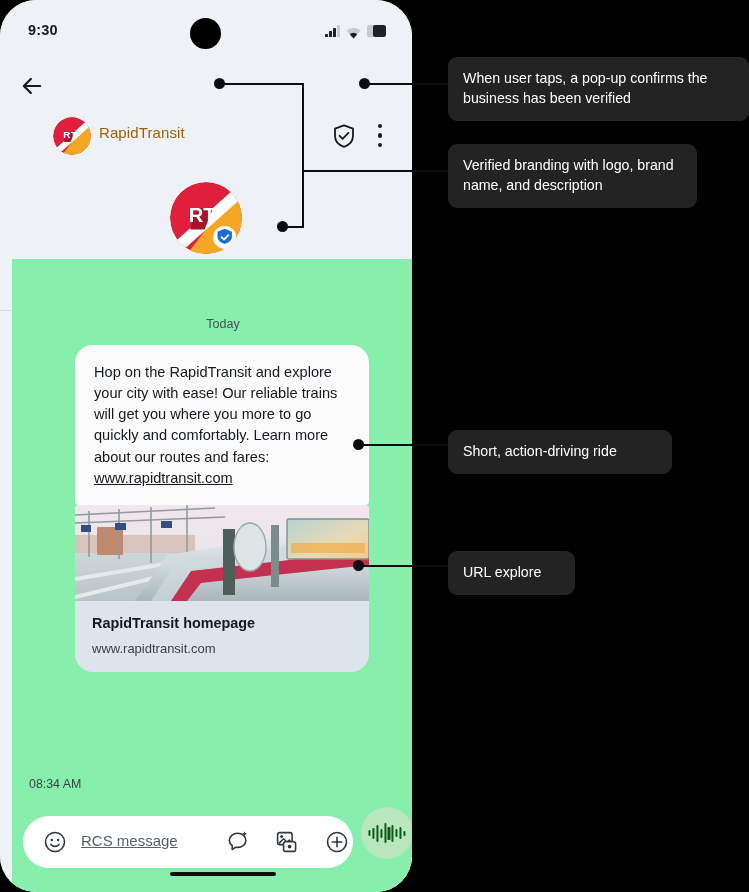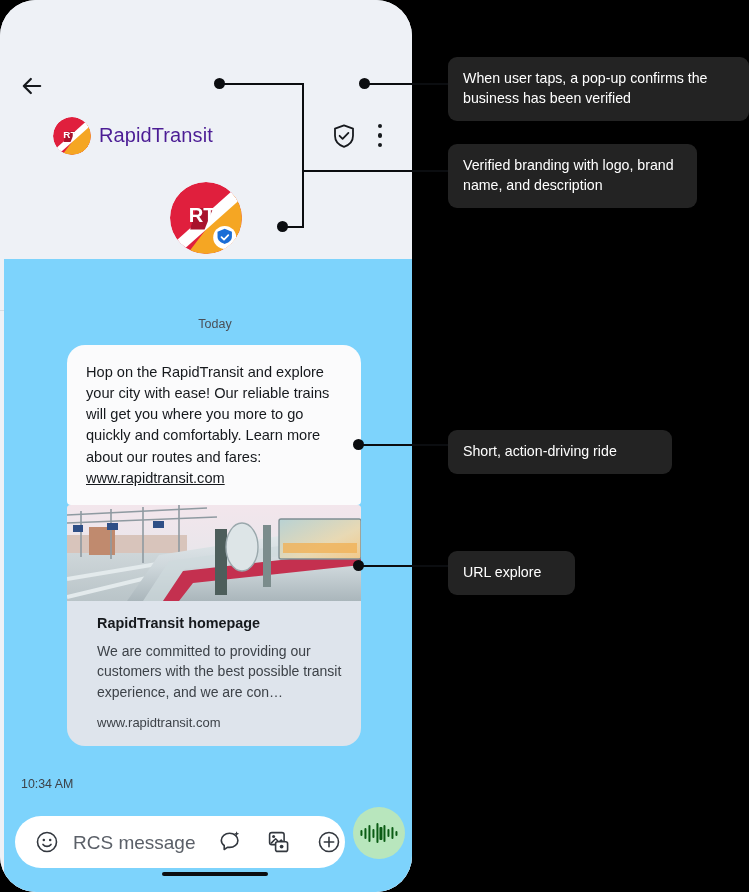--- a/index.html
+++ b/index.html
@@ -44,62 +44,62 @@
 
   
   .appbar{position:absolute;left:0;top:52px;width:412px;height:206px;}
   .back-btn{position:absolute;left:18px;top:20px;width:28px;height:28px;cursor:pointer;}
   .avatar-sm{
     position:absolute;left:53px;top:65px;width:38px;height:38px;border-radius:50%;
     overflow:hidden;
   }
   .brand-name{
     position:absolute;left:99px;top:72px;
-    font-size:20px;color:#4c1d95;letter-spacing:.1px;white-space:nowrap;
+    font-size:15px;color:#a16207;letter-spacing:.1px;white-space:nowrap;
   }
   .verified-shield{position:absolute;left:333px;top:72px;width:22px;height:24px;cursor:pointer;}
   .overflow-menu{position:absolute;left:378px;top:72px;width:5px;height:23px;cursor:pointer;}
   .overflow-menu b{display:block;width:4.2px;height:4.2px;border-radius:50%;background:#16191d;margin-bottom:5.2px;}
   .overflow-menu b:last-child{margin-bottom:0;}
 
   .logo-big{position:absolute;left:170px;top:130px;width:72px;height:72px;}
   .tagline{
     position:absolute;left:0;right:0;top:221px;text-align:center;
     font-size:13.5px;color:#3b3f45;
   }
   .appbar-divider{position:absolute;left:0;top:258px;width:412px;height:1px;background:#d8dde4;}
 
   
   .logomark{position:relative;width:100%;height:100%;border-radius:50%;overflow:hidden;}
 
   
-  .convo{position:absolute;left:4px;top:259px;width:422px;bottom:0;background:#7dd3fc;}
+  .convo{position:absolute;left:12px;top:259px;width:422px;bottom:0;background:#86efac;}
   .daystamp{
     position:absolute;left:0;right:0;top:58px;text-align:center;
     font-size:12.5px;color:#4a4f57;
   }
   .bubble-wrap{position:absolute;left:63px;top:86px;width:294px;}
   .bubble-text{
     background:#fbfbfc;border-radius:18px 18px 4px 4px;
     padding:17px 19px 16px 19px;
     font-size:14.6px;line-height:1.45;color:#16191d;
   }
   .bubble-text .link{text-decoration:underline;color:#16191d;cursor:pointer;display:inline-block;}
   .preview-card{background:#dee4ec;border-radius:4px 4px 18px 18px;overflow:hidden;}
   .preview-img{display:block;width:100%;height:96px;position:relative;overflow:hidden;background:#cfd9e0;}
-  .preview-body{padding:14px 17px 16px 30px;}
+  .preview-body{padding:14px 17px 16px 17px;}
   .preview-title{font-size:14.4px;font-weight:bold;color:#16191d;margin-bottom:10px;}
   .preview-desc{font-size:14px;line-height:1.45;color:#3d4248;margin-bottom:13px;}
   .preview-url{font-size:13px;color:#3d4248;}
   .timestamp{position:absolute;left:17px;top:518px;font-size:12.4px;color:#3d4248;}
 
   
   .composer{position:absolute;left:11px;top:557px;width:330px;height:52px;background:#fff;border-radius:26px;}
   .emoji-icon{position:absolute;left:20px;top:14px;width:24px;height:24px;cursor:pointer;}
-  .composer-placeholder{position:absolute;left:58px;top:16px;font-size:19px;color:#5b6068;cursor:text;}
+  .composer-placeholder{position:absolute;left:58px;top:16px;font-size:15px;color:#5b6068;cursor:text;text-decoration:underline;}
   .icon-btn{position:absolute;top:14px;width:24px;height:24px;cursor:pointer;}
   .ib1{left:202px;}
   .ib2{left:252px;}
   .ib3{left:302px;}
   .voice-btn{position:absolute;left:349px;top:548px;width:52px;height:52px;border-radius:50%;background:#b8e6bd;cursor:pointer;}
   .voice-bars{position:absolute;left:50%;top:50%;transform:translate(-50%,-50%);display:flex;align-items:center;gap:1.8px;}
   .voice-bars i{display:block;width:2.1px;background:#0b5c15;border-radius:1px;}
   .home-indicator{position:absolute;left:50%;transform:translateX(-50%);bottom:16px;width:106px;height:4.5px;border-radius:3px;background:#0b0d10;}
 
   
@@ -112,20 +112,39 @@
   .cdot{position:absolute;width:11px;height:11px;border-radius:50%;background:#0b0d10;}
 </style>
 </head>
 <body>
 
 <div class="stage">
 
   <div class="phone">
     <div class="phone-inner">
 
+      <div class="statusbar">
+        <div class="status-time">9:30</div>
+        <div class="punch-hole"></div>
+        <div class="status-icons">
+          <span class="sig">
+              <i></i>
+              <i></i>
+              <i></i>
+              <i></i>
+            </span>
+          <span class="wifi">
+            <svg width="15" height="12" viewBox="0 0 15 12">
+                <path d="M7.5 11.4 0.4 3.6A10.6 10.6 0 0 1 14.6 3.6Z" fill="#c6cbd3"></path>
+                <path d="M7.5 11.4 3.6 7.2a5.7 5.7 0 0 1 7.8 0Z" fill="#202124"></path>
+              </svg>
+          </span>
+          <span class="batt"></span>
+        </div>
+      </div>
 
       <div class="appbar">
         <div class="back-btn">
           <svg width="28" height="28" viewBox="0 0 24 24">
               <path d="M19 12H5M5 12l6-6M5 12l6 6" stroke="#16191d" stroke-width="1.9" fill="none" stroke-linecap="round" stroke-linejoin="round"></path>
             </svg>
         </div>
 
         <div class="avatar-sm">
           <svg class="logomark" viewBox="0 0 100 100">
@@ -243,27 +262,26 @@
                 <path d="M96 96 L116 66 L294 46 L294 60 L126 78 L112 96 Z" fill="#c4304f"></path>
                 <rect x="148" y="24" width="12" height="66" fill="#4d5e5b"></rect>
                 <rect x="196" y="20" width="8" height="62" fill="#7b8c8c"></rect>
                 <ellipse cx="175" cy="42" rx="16" ry="24" fill="#dde5e7" stroke="#9aa8ac" stroke-width="1.4"></ellipse>
                 <rect x="212" y="14" width="82" height="40" rx="2" fill="url(#win)" stroke="#7f8f94" stroke-width="1.4"></rect>
                 <rect x="216" y="38" width="74" height="10" fill="#f0b258" opacity="0.8"></rect>
               </svg>
             </div>
             <div class="preview-body">
               <div class="preview-title">RapidTransit homepage</div>
-              <div class="preview-desc">We are committed to providing our customers with the best possible transit experience, and we are con…</div>
               <div class="preview-url">www.rapidtransit.com</div>
             </div>
           </div>
         </div>
 
-        <div class="timestamp">10:34 AM</div>
+        <div class="timestamp">08:34 AM</div>
 
         <div class="composer">
           <span class="emoji-icon">
             <svg width="24" height="24" viewBox="0 0 24 24">
                 <circle cx="12" cy="12" r="9.5" fill="none" stroke="#33383f" stroke-width="1.6"></circle>
                 <circle cx="8.8" cy="10" r="1.25" fill="#33383f"></circle>
                 <circle cx="15.2" cy="10" r="1.25" fill="#33383f"></circle>
                 <path d="M8 14.4a5 5 0 0 0 8 0" fill="none" stroke="#33383f" stroke-width="1.6" stroke-linecap="round"></path>
               </svg>
           </span>

